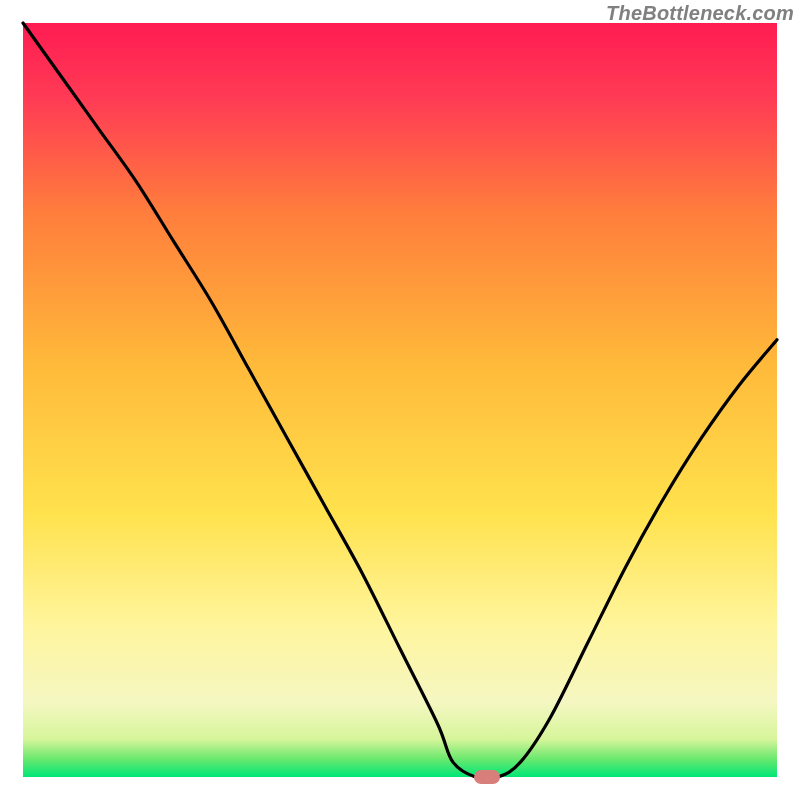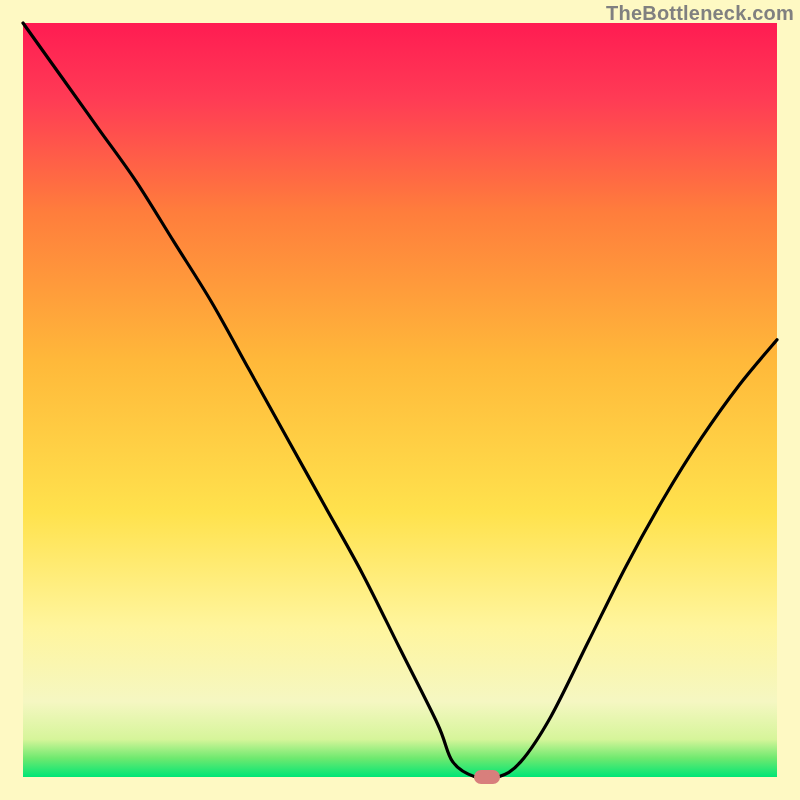--- a/index.html
+++ b/index.html
@@ -8,21 +8,22 @@
     width: 800px;
     height: 800px;
     background: #000;
     font-family: Arial, Helvetica, sans-serif;
     overflow: hidden;
   }
   .frame {
     position: relative;
     width: 800px;
     height: 800px;
-    background: #fef9c3;
+    background: #ffffff;
+    font-style: italic;
   }
   .plot {
     position: absolute;
     left: 23px;
     top: 23px;
     width: 754px;
     height: 754px;
     
     background: linear-gradient(
       to top,

